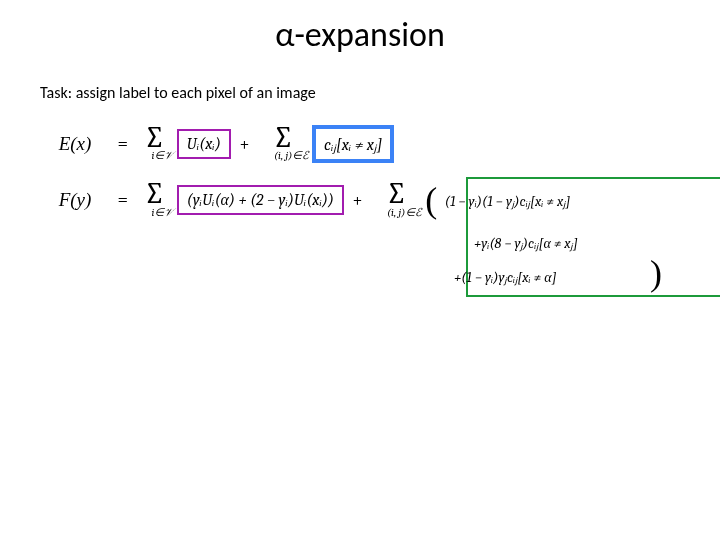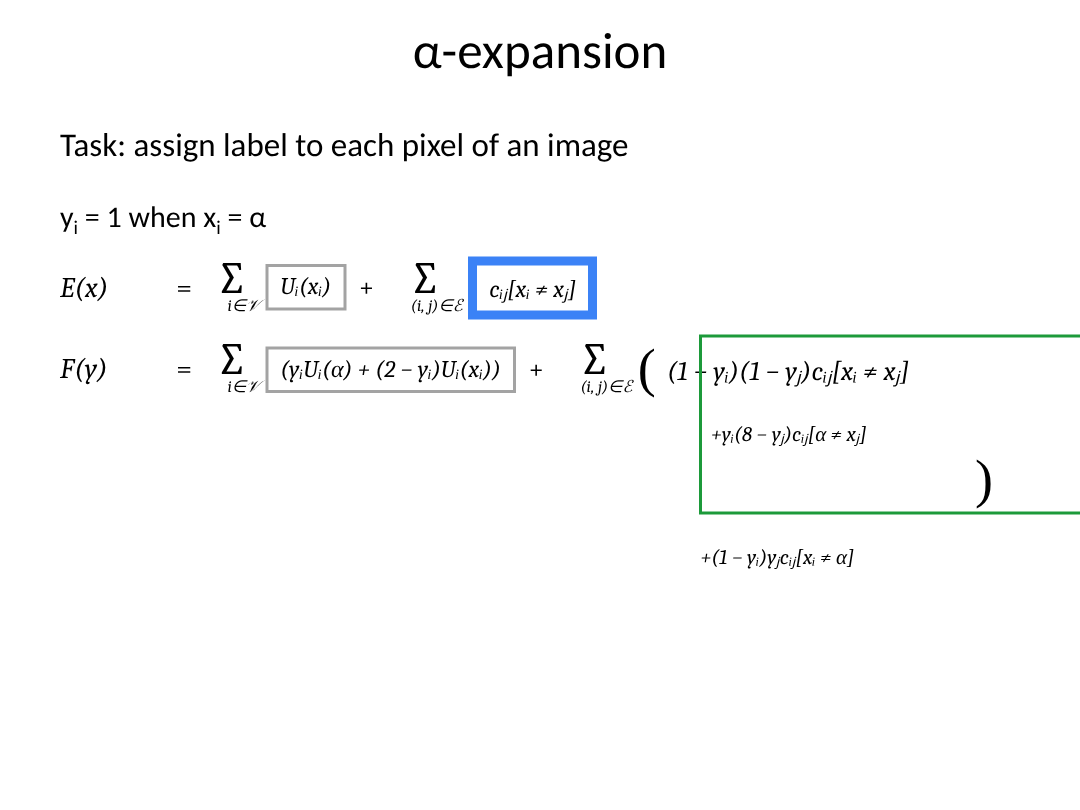--- a/index.html
+++ b/index.html
@@ -18,21 +18,21 @@
     box-sizing: border-box;
     padding: 14px 40px 0 40px;
   }
   .title {
     text-align: center;
     font-size: 34px;
     font-weight: 400;
     margin: 0 0 28px 0;
   }
   .line {
-    font-size: 22px;
+    font-size: 16px;
     margin: 0 0 22px 0;
     line-height: 1.25;
   }
   .line2 {
     font-size: 20px;
     margin: 0 0 22px 0;
     line-height: 1.25;
   }
   .line3 {
     font-size: 20px;
@@ -50,29 +50,30 @@
   }
   .row {
     position: absolute;
     left: 0;
     white-space: nowrap;
   }
   
   .Ex-row   { top: 0px; }
   .Fy-row   { top: 58px; }
   .fy-r2    { top: 106px; left: 430px; }
-  .fy-r3    { top: 140px; left: 423px; margin-top: 48px; }
+  .fy-r3    { top: 140px; left: 410px; }
   
   .lbl {
     display: inline-block;
     font-style: italic;
     font-size: 19px;
     width: 70px;
-    text-align: left;
-    vertical-align: middle;
+    text-align: center;
+    vertical-align: middle;
+    font-family: Liberation Serif, serif;
   }
   .eq {
     display: inline-block;
     font-size: 19px;
     padding: 0 4px;
     vertical-align: middle;
   }
   .sum {
     display: inline-block;
     text-align: center;
@@ -97,28 +98,28 @@
     padding: 2px 4px;
   }
   .plus {
     display: inline-block;
     font-size: 18px;
     vertical-align: middle;
     padding: 0 5px;
     font-style: normal;
   }
   .box-red {
-    border: 2px solid #a3a3a3;
+    border: 2px solid #a21caf;
     display: inline-block;
     vertical-align: middle;
     padding: 2px 4px;
     text-decoration: underline;
   }
   .box-green {
-    border: 6px solid #3b82f6;
+    border: 4px solid #3b82f6;
     display: inline-block;
     vertical-align: middle;
     padding: 2px 4px;
   }
   .box-green-multi {
     position: absolute;
     border: 2px solid #1c9a3a;
     left: 426px;
     top: 52px;
     width: 256px;
@@ -144,23 +145,20 @@
 </head>
 <body>
 
 <div class="slide">
 
   <h1 class="title">α-expansion</h1>
 
   <p class="line">Task: assign label to each pixel of an image</p>
 
 
-  <p class="line3">
-    <span>y</span><span class="sub">i</span><span> = 1  when x</span><span class="sub">i</span><span> = α</span>
-  </p>
 
   <div class="formula-area">
 
     <div class="row Ex-row">
       <span class="lbl">E(x)</span>
       <span class="eq">=</span>
       <span class="sum">
         <div class="sum-sym">∑</div>
         <div class="sum-sub">i∈𝒱</div>
       </span>
@@ -186,21 +184,21 @@
       </span>
       <span class="box-red">
         <span class="term">(yᵢUᵢ(α) + (2 − yᵢ)Uᵢ(xᵢ))</span>
       </span>
       <span class="plus">+</span>
       <span class="sum">
         <div class="sum-sym">∑</div>
         <div class="sum-sub">(i, j)∈ℰ</div>
       </span>
       <span class="biglp">(</span>
-      <span class="term" style="font-size:18px">(1 − yᵢ)(1 − yⱼ)cᵢⱼ[xᵢ ≠ xⱼ]</span>
+      <span class="term" style="font-size:14px">(1 − yᵢ)(1 − yⱼ)cᵢⱼ[xᵢ ≠ xⱼ]</span>
     </div>
 
     <div class="box-green-multi"></div>
 
     <div class="row fy-r2">
       <span class="term" style="font-size:14px">+yᵢ(8 − yⱼ)cᵢⱼ[α ≠ xⱼ]</span>
     </div>
 
     <div class="row fy-r3">
       <span class="term" style="font-size:14px">+(1 − yᵢ)yⱼcᵢⱼ[xᵢ ≠ α]</span>

